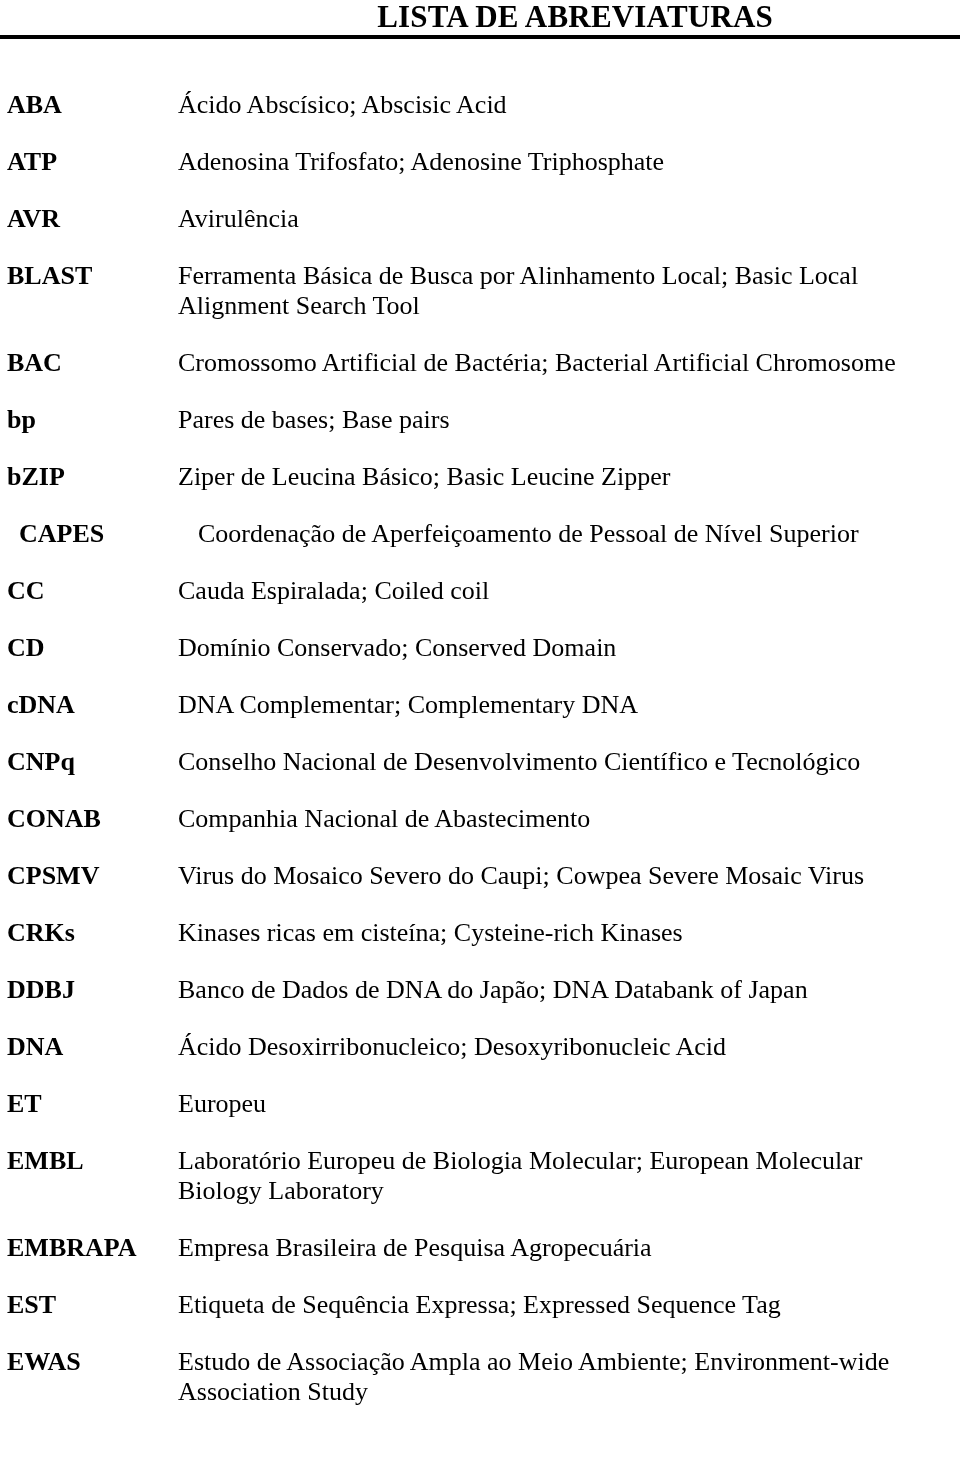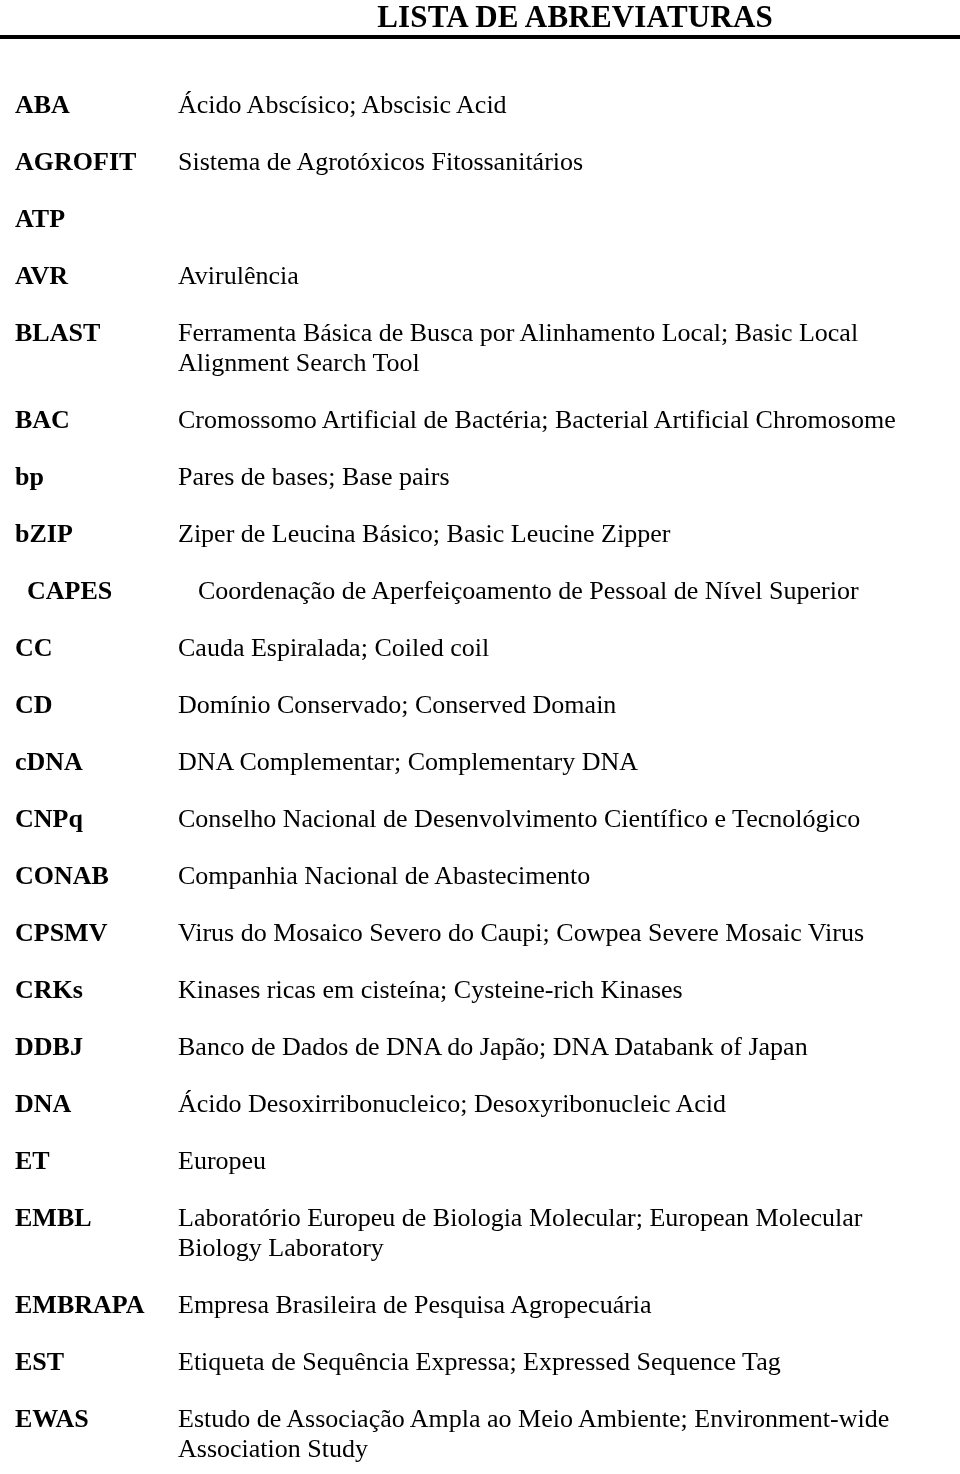--- a/index.html
+++ b/index.html
@@ -60,21 +60,21 @@
 
   .abbrev-row {
     position: relative;
     display: block;
     min-height: 57px;
     padding-bottom: 0;
   }
 
   .abbrev-term {
     position: absolute;
-    left: 15px;
+    left: 7px;
     top: 0;
     width: 168px;
     font-weight: bold;
     font-size: 26px;
     line-height: 30px;
     white-space: nowrap;
   }
 
   .abbrev-def {
     display: block;
@@ -112,25 +112,22 @@
     <span class="page-title">LISTA DE ABREVIATURAS</span>
     <div class="header-rule"></div>
   </div>
 
   <div class="abbrev-list" id="abbrev-list">
       <div class="abbrev-row">
         <span class="abbrev-term">ABA</span>
         <span class="abbrev-def"><span class="pt">Ácido Abscísico</span><span class="sep">; </span><span class="en">Abscisic Acid</span></span>
       </div>
       <div class="abbrev-row">
-        <span class="abbrev-term">AGROFIT</span>
-        <span class="abbrev-def"><span class="pt">Sistema de Agrotóxicos Fitossanitários</span></span>
-      </div>
-      <div class="abbrev-row">
         <span class="abbrev-term">ATP</span>
+        <span class="abbrev-def"><span class="pt">Adenosina Trifosfato</span><span class="sep">; </span><span class="en">Adenosine Triphosphate</span></span>
       </div>
       <div class="abbrev-row">
         <span class="abbrev-term">AVR</span>
         <span class="abbrev-def"><span class="pt">Avirulência</span></span>
       </div>
       <div class="abbrev-row gap-1">
         <span class="abbrev-term">BLAST</span>
         <span class="abbrev-def"><span class="pt">Ferramenta Básica de Busca por Alinhamento Local</span><span class="sep">; </span><span class="en">Basic Local Alignment Search Tool</span></span>
       </div>
       <div class="abbrev-row">

